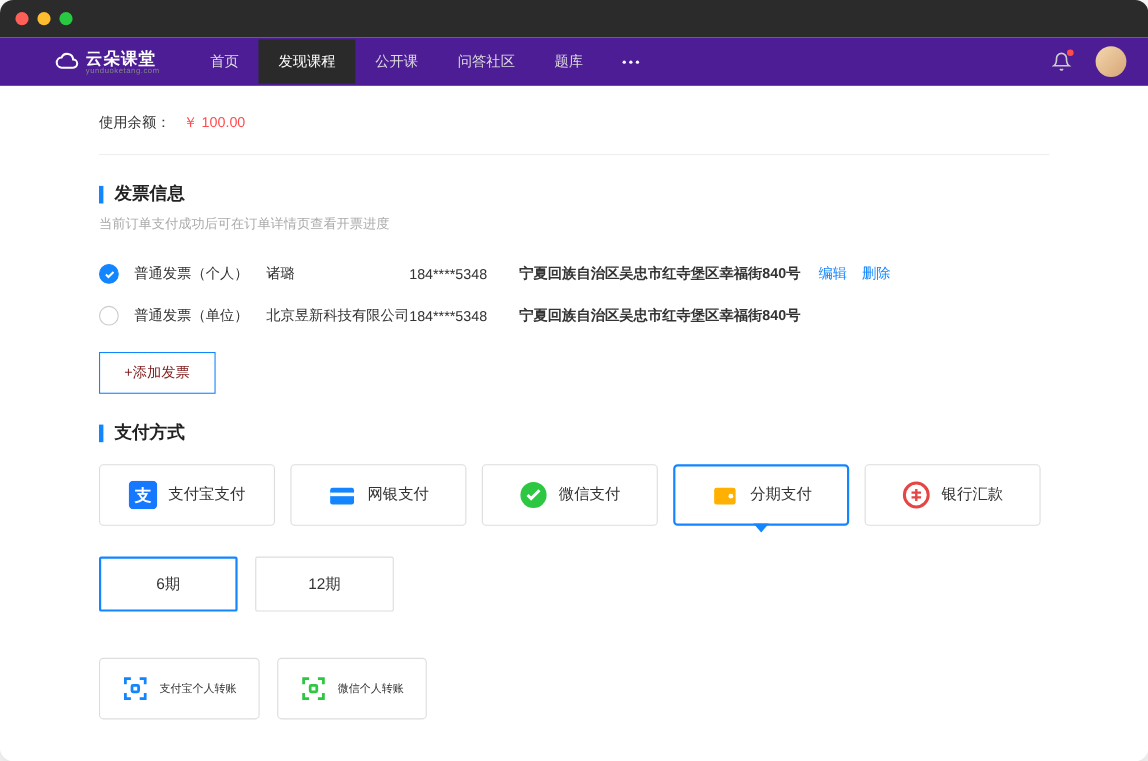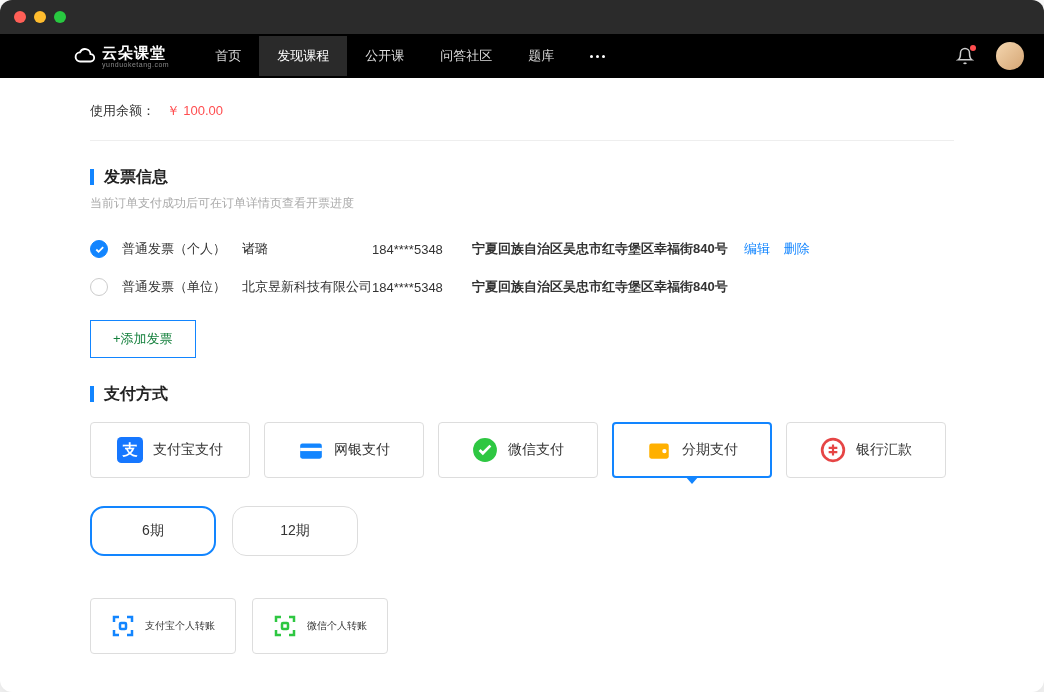--- a/index.html
+++ b/index.html
@@ -3,21 +3,21 @@
 <meta charset="utf-8">
 <style>
 * { margin: 0; padding: 0; box-sizing: border-box; font-family: -apple-system, "PingFang SC", "Microsoft YaHei", sans-serif; }
 body { background: #fff; }
 .window { width: 1044px; height: 692px; margin: 0 auto; border-radius: 12px; overflow: hidden; box-shadow: 0 10px 40px rgba(0,0,0,0.2); background: #fff; display: flex; flex-direction: column; }
 .titlebar { height: 34px; background: #2b2b2b; display: flex; align-items: center; padding: 0 14px; gap: 8px; }
 .dot { width: 12px; height: 12px; border-radius: 50%; }
 .dot.red { background: #ff5f57; }
 .dot.yellow { background: #febc2e; }
 .dot.green { background: #28c840; }
-.navbar { height: 44px; background: #000000; display: flex; align-items: center; padding: 0 20px 0 74px; color: #fff; }
+.navbar { height: 44px; background: #4c1d95; display: flex; align-items: center; padding: 0 20px 0 50px; color: #fff; }
 .logo { display: flex; align-items: center; gap: 6px; margin-right: 28px; }
 .logo-icon { width: 22px; height: 22px; }
 .logo-text { font-size: 15px; font-weight: 600; letter-spacing: 1px; }
 .logo-sub { font-size: 7px; color: #888; margin-top: -2px; letter-spacing: 0.5px; }
 .nav-items { display: flex; align-items: center; }
 .nav-item { padding: 0 18px; height: 40px; display: flex; align-items: center; font-size: 13px; color: #ddd; cursor: pointer; }
 .nav-item.active { background: #2a2a2a; color: #fff; }
 .nav-more { display: flex; gap: 3px; padding: 0 18px; cursor: pointer; }
 .nav-more span { width: 3px; height: 3px; background: #fff; border-radius: 50%; }
 .nav-right { margin-left: auto; display: flex; align-items: center; gap: 22px; }
@@ -35,28 +35,28 @@
 .radio { width: 18px; height: 18px; border-radius: 50%; border: 1px solid #ccc; margin-right: 14px; cursor: pointer; flex-shrink: 0; display: flex; align-items: center; justify-content: center; }
 .radio.checked { background: #1285ff; border-color: #1285ff; }
 .radio.checked svg { display: block; }
 .radio svg { display: none; }
 .inv-type { width: 120px; }
 .inv-name { width: 130px; }
 .inv-phone { width: 100px; }
 .inv-addr { flex: 0 0 auto; width: 260px; font-weight: bold; }
 .inv-actions { margin-left: 12px; }
 .inv-actions a { color: #1285ff; margin-right: 10px; cursor: pointer; text-decoration: none; }
-.add-invoice { margin-top: 14px; padding: 9px 22px; border: 1px solid #1285ff; color: #15803d; font-size: 13px; background: #fff; cursor: pointer; display: inline-block; }
+.add-invoice { margin-top: 14px; padding: 9px 22px; border: 1px solid #1285ff; color: #7f1d1d; font-size: 13px; background: #fff; cursor: pointer; display: inline-block; }
 .pay-methods { display: flex; gap: 14px; margin-top: 20px; flex-wrap: wrap; }
 .pay-card { width: 160px; height: 56px; border: 1px solid #ddd; border-radius: 4px; display: flex; align-items: center; justify-content: center; gap: 10px; cursor: pointer; font-size: 14px; color: #333; position: relative; }
 .pay-card.selected { border: 2px solid #1285ff; }
 .pay-card.selected::after { content: ''; position: absolute; bottom: -8px; left: 50%; transform: translateX(-50%); width: 0; height: 0; border-left: 7px solid transparent; border-right: 7px solid transparent; border-top: 8px solid #1285ff; }
 .pay-icon { width: 26px; height: 26px; display: flex; align-items: center; justify-content: center; }
 .installments { display: flex; gap: 16px; margin-top: 28px; }
-.inst-btn { width: 126px; height: 50px; border: 1px solid #ddd; display: flex; align-items: center; justify-content: center; font-size: 14px; color: #333; cursor: pointer; border-radius: 14px; }
+.inst-btn { width: 126px; height: 50px; border: 1px solid #ddd; display: flex; align-items: center; justify-content: center; font-size: 14px; color: #333; cursor: pointer; border-radius: 2px; }
 .inst-btn.selected { border: 2px solid #1285ff; }
 .transfer-methods { display: flex; gap: 16px; margin-top: 42px; }
 .transfer-card { padding: 0 20px; height: 56px; border: 1px solid #ddd; border-radius: 4px; display: flex; align-items: center; justify-content: center; gap: 10px; cursor: pointer; font-size: 10px; color: #333; }
 </style>
 </head>
 <body>
 
 <div class="window">
   <div class="titlebar">
     <div class="dot red"></div>

